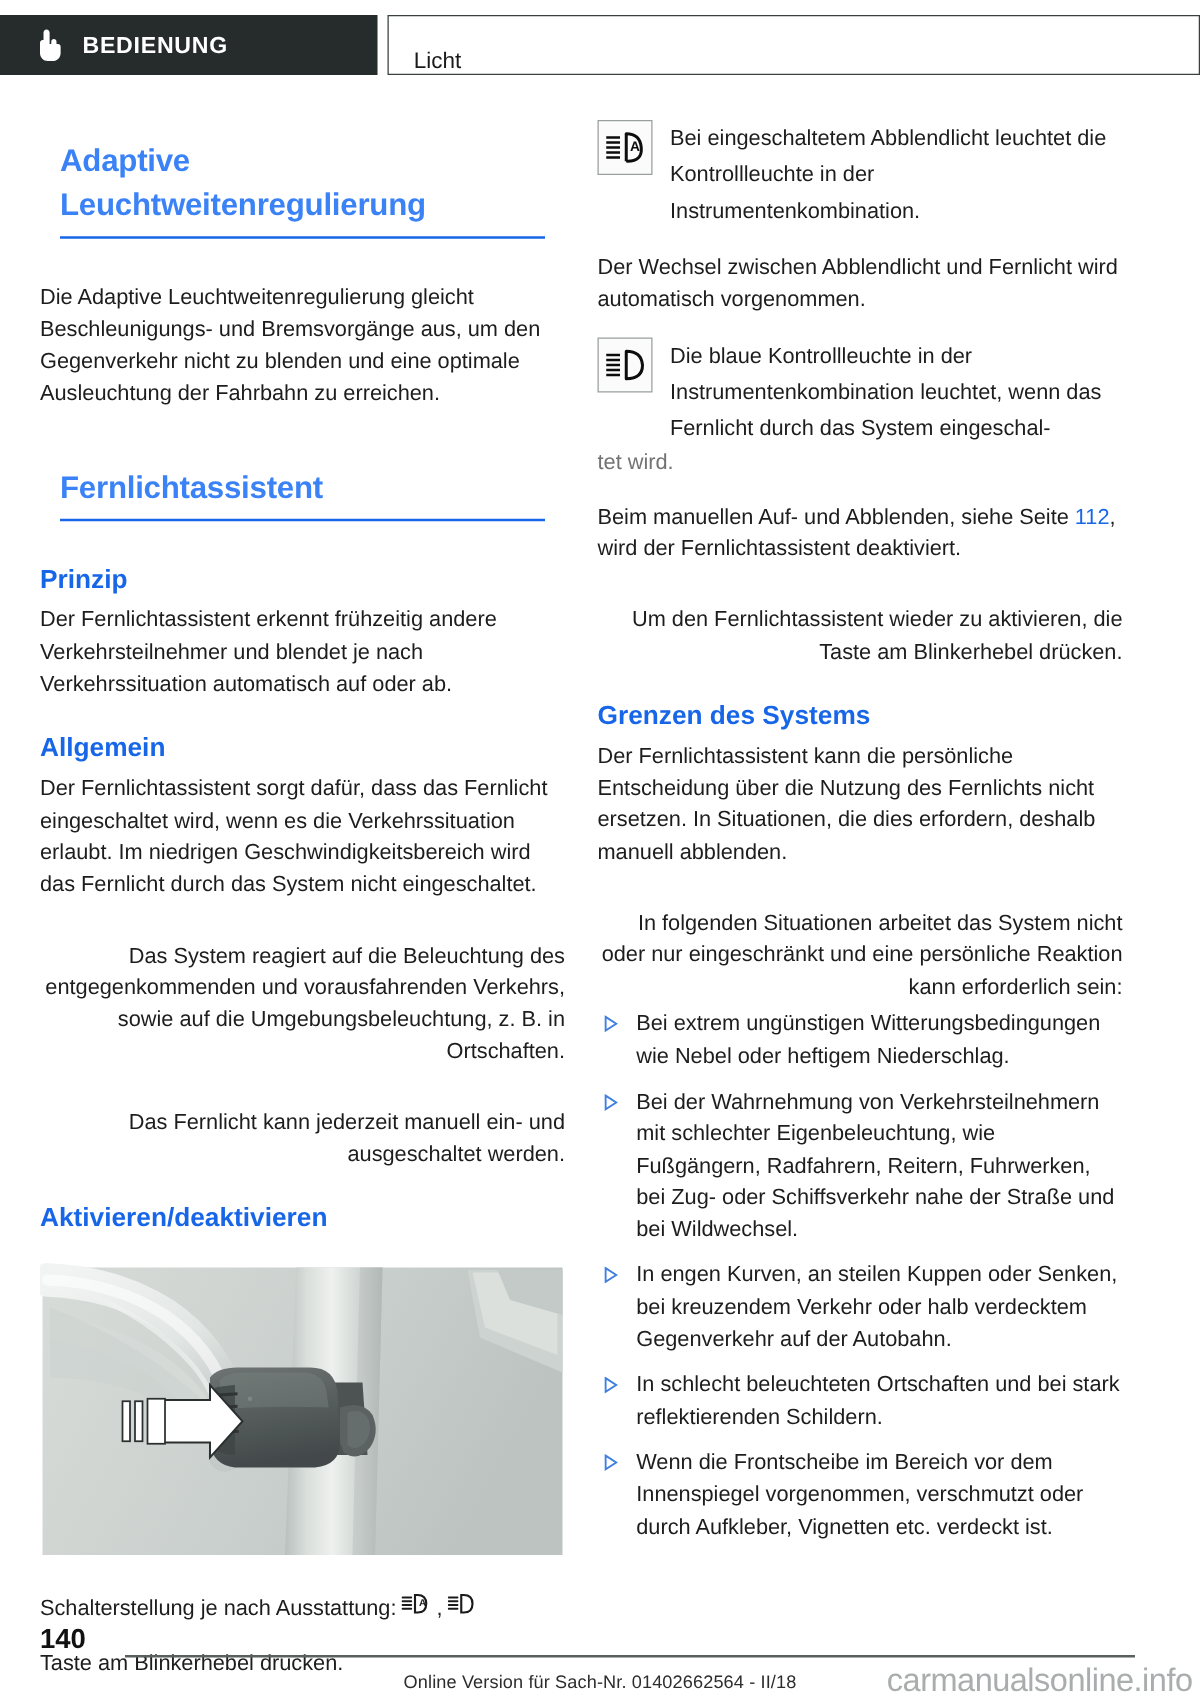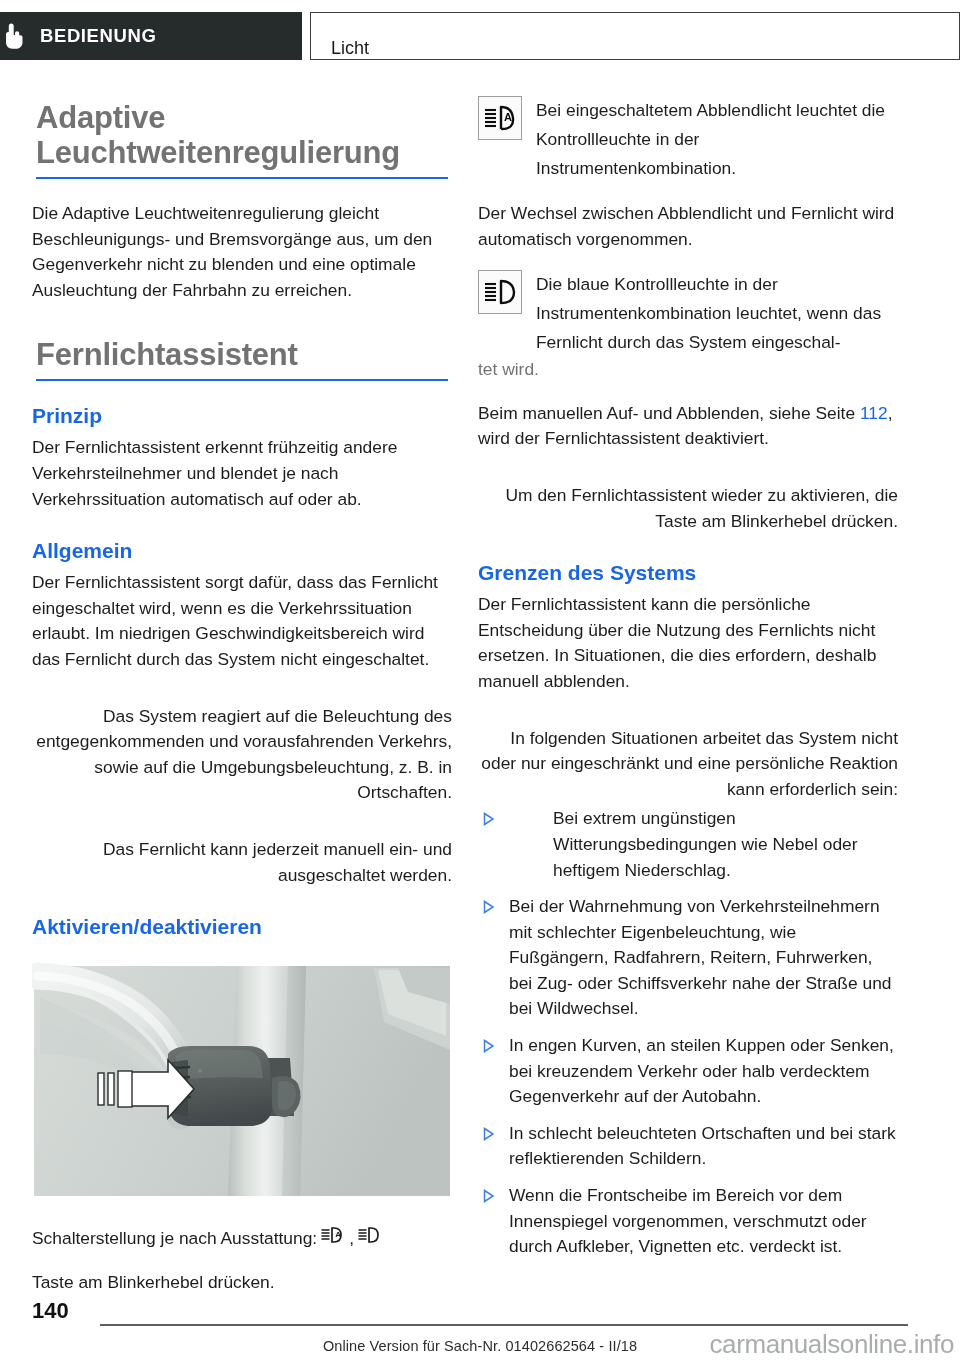--- a/index.html
+++ b/index.html
@@ -27,20 +27,21 @@
   .header-chapter {
     position: absolute;
     left: 0;
     top: 0;
     width: 302px;
     height: 48px;
     background: #262b2b;
     display: flex;
     align-items: center;
     box-sizing: border-box;
+    padding-left: 26px;
   }
   .hand-icon {
     width: 26px;
     height: 28px;
     margin-right: 14px;
     flex: none;
     display: block;
   }
   .header-chapter-label {
     color: #ffffff;
@@ -76,25 +77,25 @@
   .col {
     position: absolute;
     top: 0;
     width: 420px;
   }
   .col-left  { left: 32px; }
   .col-right { left: 478px; }
 
   
   h1.h1 {
-    margin: 4px;
-    font-size: 31px;
+    margin: 16px;
+    font-size: 25px;
     line-height: 35px;
     font-weight: bold;
-    color: #737373;
+    color: #3b82f6;
     padding-bottom: 7px;
     border-bottom: 2.2px solid #1866e8;
     letter-spacing: -0.2px;
   }
   h2.h2 {
     margin: 0;
     font-size: 21px;
     line-height: 26px;
     font-weight: bold;
     color: #1866e8;
@@ -147,21 +148,21 @@
   ul.blist {
     margin: 0;
     padding: 0;
     list-style: none;
   }
   ul.blist li {
     display: flex;
     align-items: flex-start;
     margin-top: 11px;
   }
-  ul.blist li:first-child { margin-top: 4px; gap: 44px; }
+  ul.blist li:first-child { margin-top: 4px; }
   .bullet {
     width: 13px;
     height: 14px;
     flex: none;
     margin: 6px 14px 0 4px;
   }
   .blist-text {
     font-size: 17.4px;
     line-height: 25.6px;
     color: #1d1d1d;

